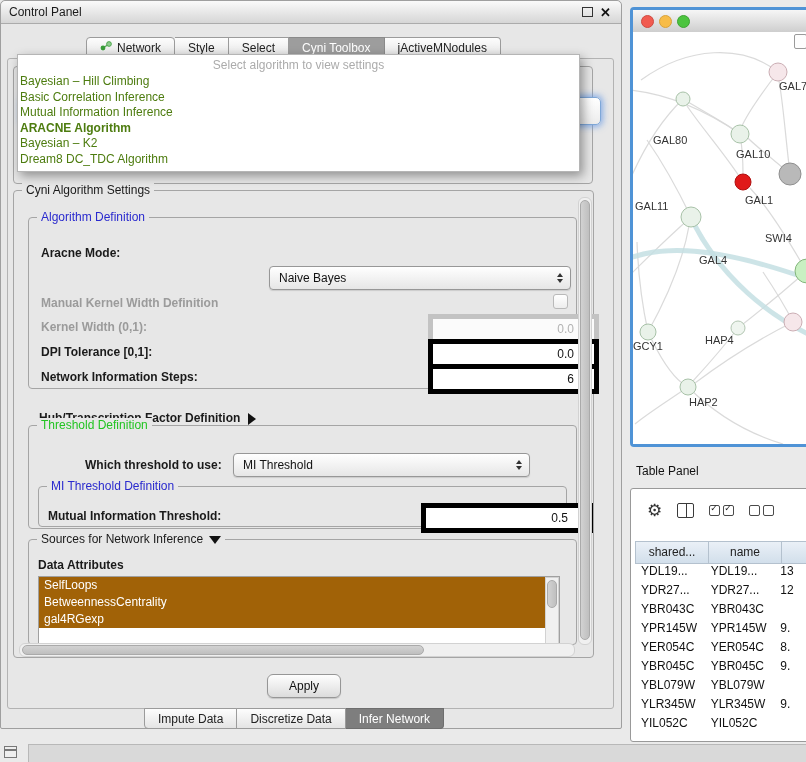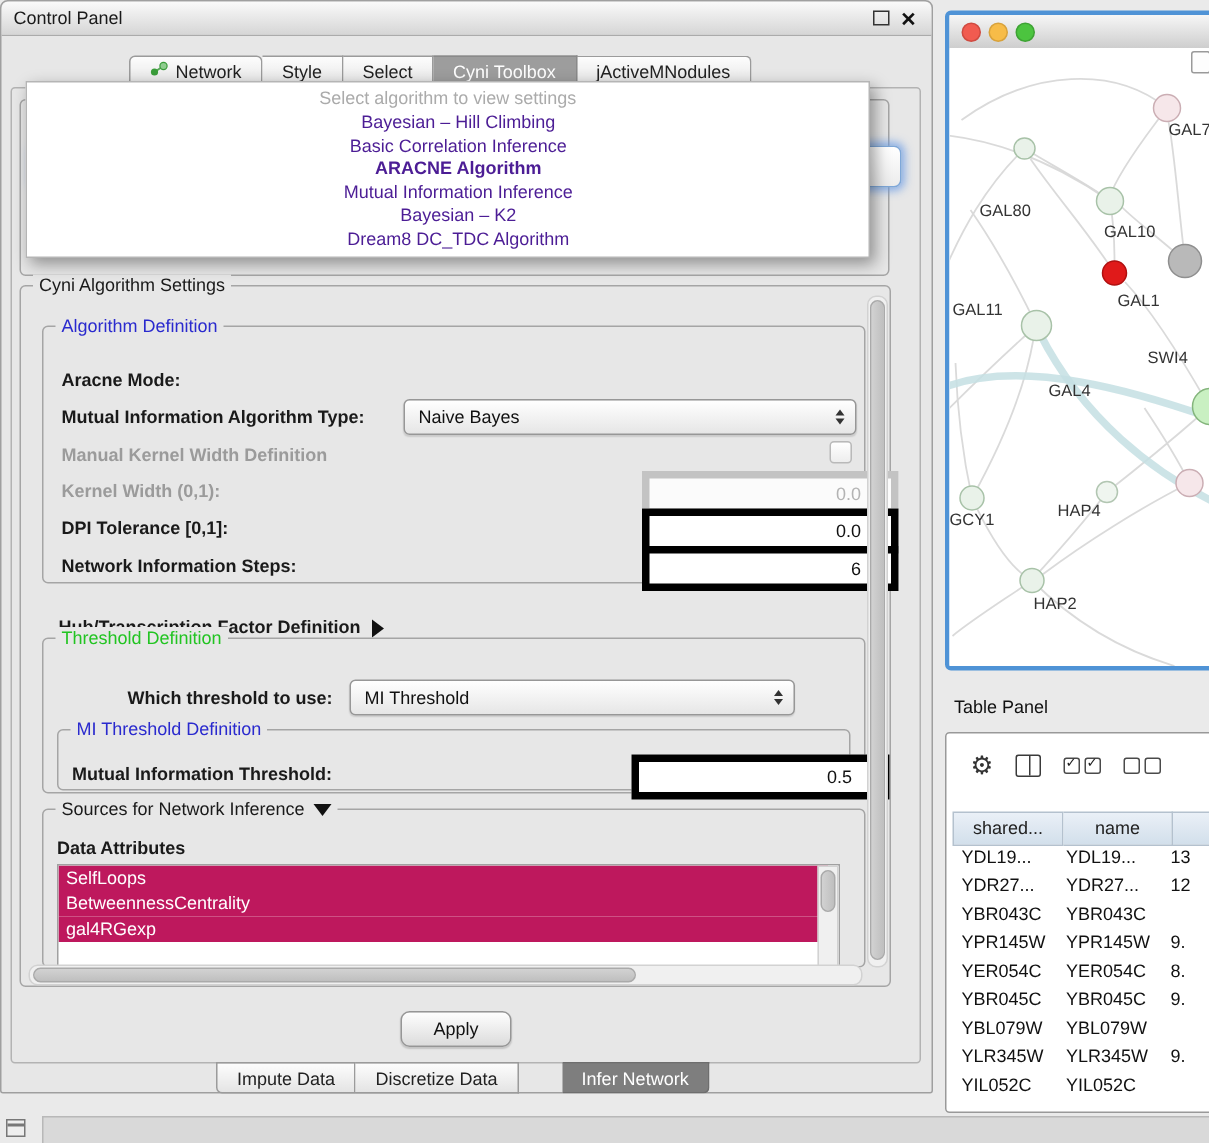--- a/index.html
+++ b/index.html
@@ -25,21 +25,21 @@
   .tabrow{display:flex;}
   .tab{height:19px;display:flex;align-items:center;padding:0 13px;font-size:12px;
     background:linear-gradient(#fdfdfd,#e4e4e4);border:1px solid #9b9b9b;border-left:none;
     color:#222;white-space:nowrap;}
   .tab:first-child{border-left:1px solid #9b9b9b;border-radius:4px 0 0 0;}
   .tab:last-child{border-radius:0 4px 0 0;}
   .tabrow.top .tab:first-child{border-radius:4px 4px 0 0;}
   .tab.active{background:#9d9d9d;color:#fff;border-color:#8a8a8a;}
   .tabrow.bottom .tab{border-radius:0;}
   .tabrow.bottom .tab:first-child{border-radius:0 0 0 4px;}
-  .tabrow.bottom .tab:last-child{border-radius:0 0 4px 0;margin-left:29px;}
+  .tabrow.bottom .tab:last-child{border-radius:0 0 4px 0;}
   .tabrow.bottom .tab.active{background:#7e7e7e;border-color:#6e6e6e;}
   .net-ic{margin-right:5px;display:inline-block;} 
   .frame{border:1px solid #b3b3b3;border-radius:3px;background:#e7e7e7;}
 
   
   .hidden-combo{border:1px solid #7ea7d8;border-radius:5px;background:linear-gradient(#fff,#ececec);
     box-shadow:0 0 6px 2px rgba(105,155,230,.75);}
 
   
   .group{position:absolute;border:1px solid #a5a5a5;border-radius:4px;}
@@ -73,39 +73,39 @@
 
   
   .arr-right{display:inline-block;width:0;height:0;border-top:6px solid transparent;
     border-bottom:6px solid transparent;border-left:8px solid #111;vertical-align:middle;margin-left:8px;}
   .arr-down{display:inline-block;width:0;height:0;border-left:6px solid transparent;
     border-right:6px solid transparent;border-top:8px solid #111;vertical-align:middle;margin-left:6px;}
 
   
   .attr-list{position:absolute;background:#fff;border:1px solid #a0a0a0;overflow:hidden;}
   .attr-item{height:17px;line-height:17px;font-size:12px;padding-left:5px;color:#111;width:508px;}
-  .attr-item.on{background:#be185d;color:#fff;}
+  .attr-item.on{background:#a16207;color:#fff;}
 
   
   .vscroll,.hscroll{position:absolute;background:#f0f0f0;border:1px solid #d2d2d2;border-radius:6px;}
   .vthumb{position:absolute;left:1px;right:1px;background:linear-gradient(90deg,#d2d2d2,#bfbfbf);
     border:1px solid #aaa;border-radius:5px;}
   .hthumb{position:absolute;top:1px;bottom:1px;background:linear-gradient(#d2d2d2,#bfbfbf);
     border:1px solid #aaa;border-radius:5px;}
 
   
   .btn{position:absolute;height:22px;border:1px solid #969696;border-radius:6px;
     background:linear-gradient(#fefefe,#dcdcdc);font-size:12px;display:flex;
     align-items:center;justify-content:center;color:#111;box-shadow:0 1px 1px rgba(0,0,0,.15);}
 
   
   .popup{position:absolute;left:17px;top:54px;width:561px;background:#fff;
     border:1px solid #b5b5b5;box-shadow:3px 4px 10px rgba(0,0,0,.38);z-index:60;padding:2px 0 4px 0;}
   .dd-placeholder{font-size:12px;color:#ababab;text-align:center;height:17px;line-height:17px;}
-  .dd-item{font-size:12px;height:15.5px;line-height:15.5px;padding-left:14px;color:#4c1d95;text-align:center;}
+  .dd-item{font-size:12px;height:15.5px;line-height:15.5px;padding-left:2px;color:#4d7c0f;}
   .dd-item.sel{font-weight:bold;}
 
   
   .net-window{left:630px;top:7px;width:190px;height:434px;background:#fff;
     border:3px solid #4f93d6;border-radius:4px;}
   .net-titlebar{position:absolute;left:0;top:0;right:0;height:22px;
     background:linear-gradient(#f6f6f6,#cecece);border-bottom:1px solid #a8a8a8;
     display:flex;align-items:center;padding-left:8px;gap:5px;}
   .tl{width:11px;height:11px;border-radius:50%;}
   .tl.r{background:#f15b50;border:1px solid #cf4a40;}
@@ -188,21 +188,20 @@
 
 <div class="group" style="left:13px;top:190px;width:579px;height:466px;">
   <span class="gtitle black">Cyni Algorithm Settings</span>
 
   <div class="group" style="left:14px;top:26px;width:547px;height:170px;">
     <span class="gtitle blue">Algorithm Definition</span>
   </div>
 
   <span class="lbl" style="left:27px;top:55px;">Aracne Mode:</span>
 
-  <span class="lbl" style="left:27px;top:80px;">Mutual Information Algorithm Type:</span>
   <div class="combo" style="left:255px;top:75px;width:300px;">
     <span class="combo-text">Naive Bayes</span>
     <span class="combo-arrows">
         <i class="u"></i>
         <i class="d"></i>
       </span>
   </div>
 
   <span class="lbl dis" style="left:27px;top:105px;">Manual Kernel Width Definition</span>
   <span class="checkbox" style="left:539px;top:103px;"></span>
@@ -274,22 +273,22 @@
   <div class="tab active">
       <span>Infer Network</span>
     </div>
 </div>
 
 <div class="popup">
   <div class="dd-placeholder">Select algorithm to view settings</div>
   <div>
       <div class="dd-item">Bayesian – Hill Climbing</div>
       <div class="dd-item">Basic Correlation Inference</div>
+      <div class="dd-item">Mutual Information Inference</div>
       <div class="dd-item sel">ARACNE Algorithm</div>
-      <div class="dd-item">Mutual Information Inference</div>
       <div class="dd-item">Bayesian – K2</div>
       <div class="dd-item">Dream8 DC_TDC Algorithm</div>
     </div>
 </div>
 
 <div class="abs net-window">
   <div class="net-titlebar">
     <span class="tl r"></span>
     <span class="tl y"></span>
     <span class="tl g"></span>

